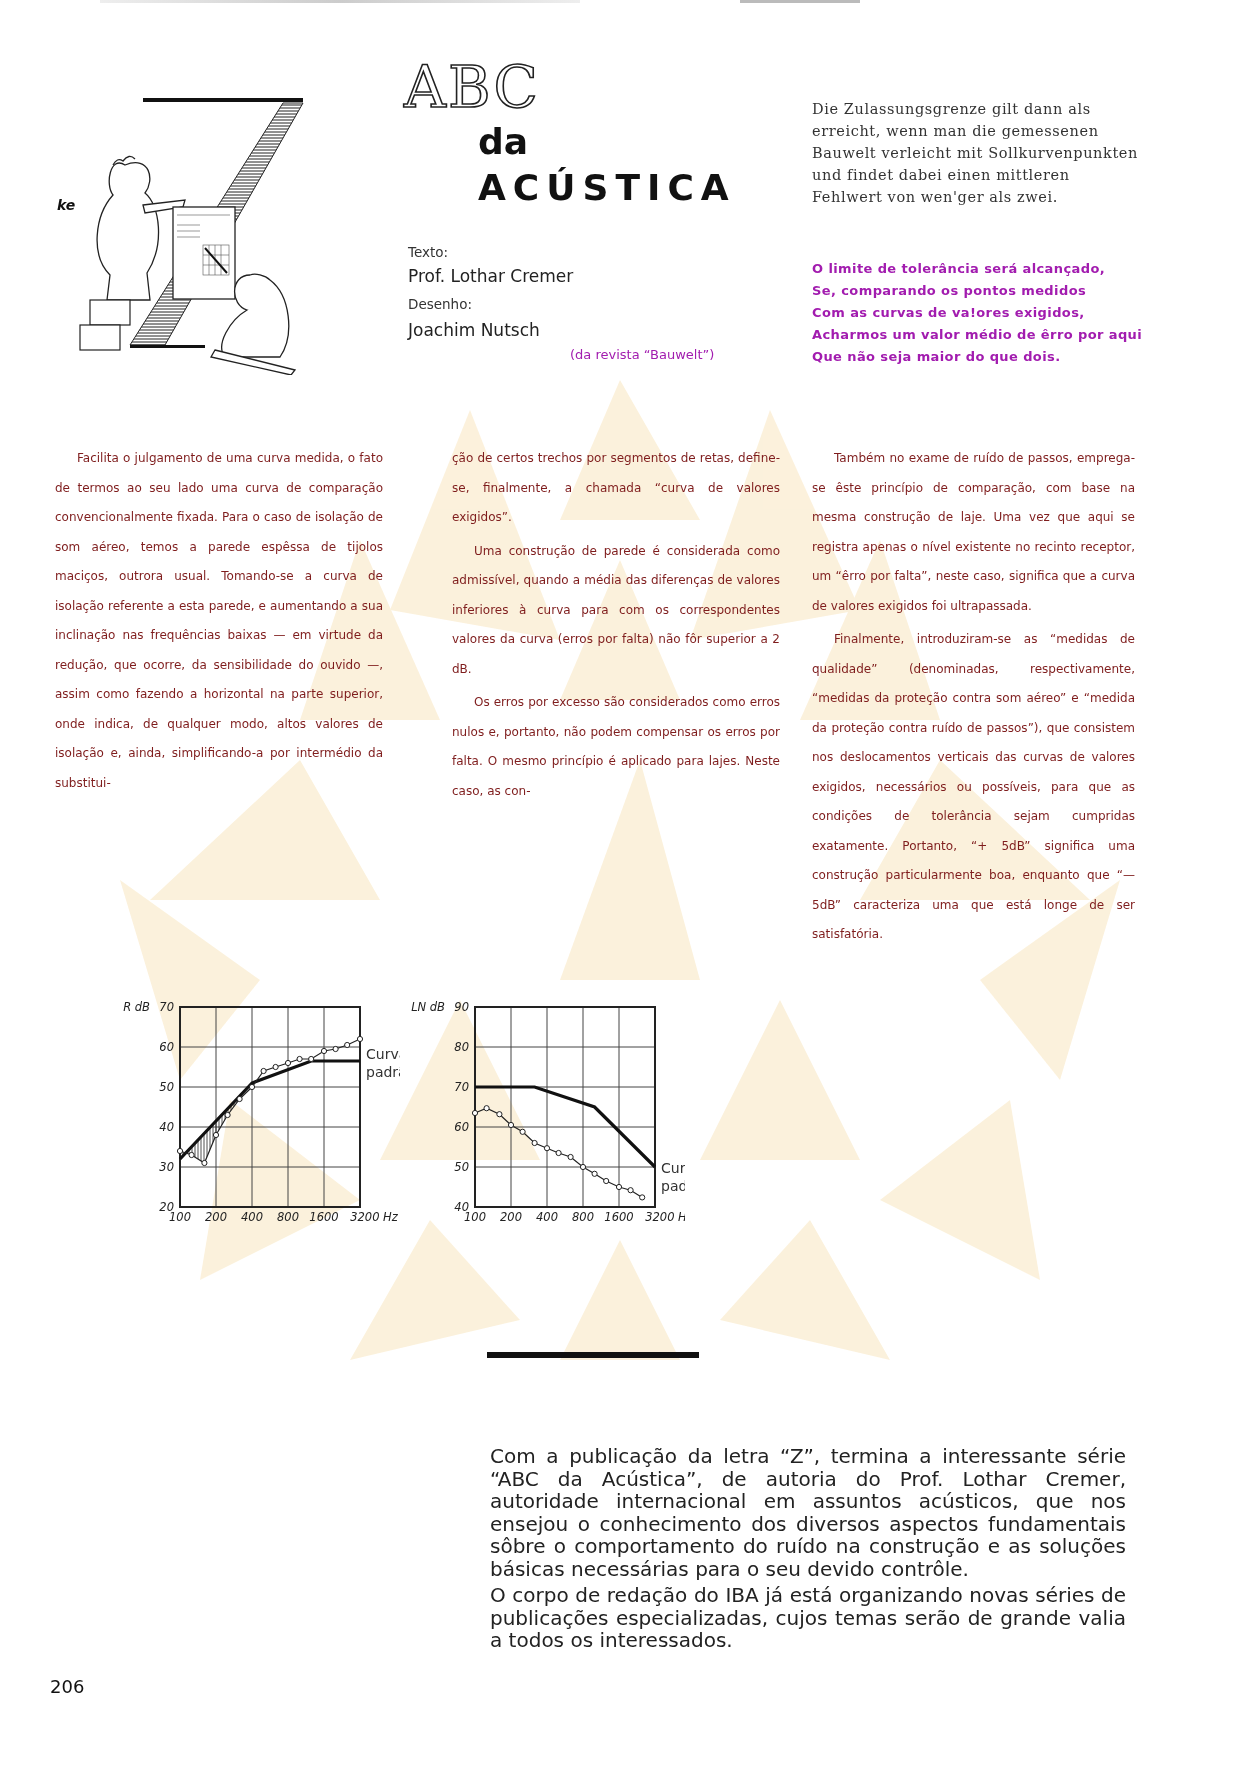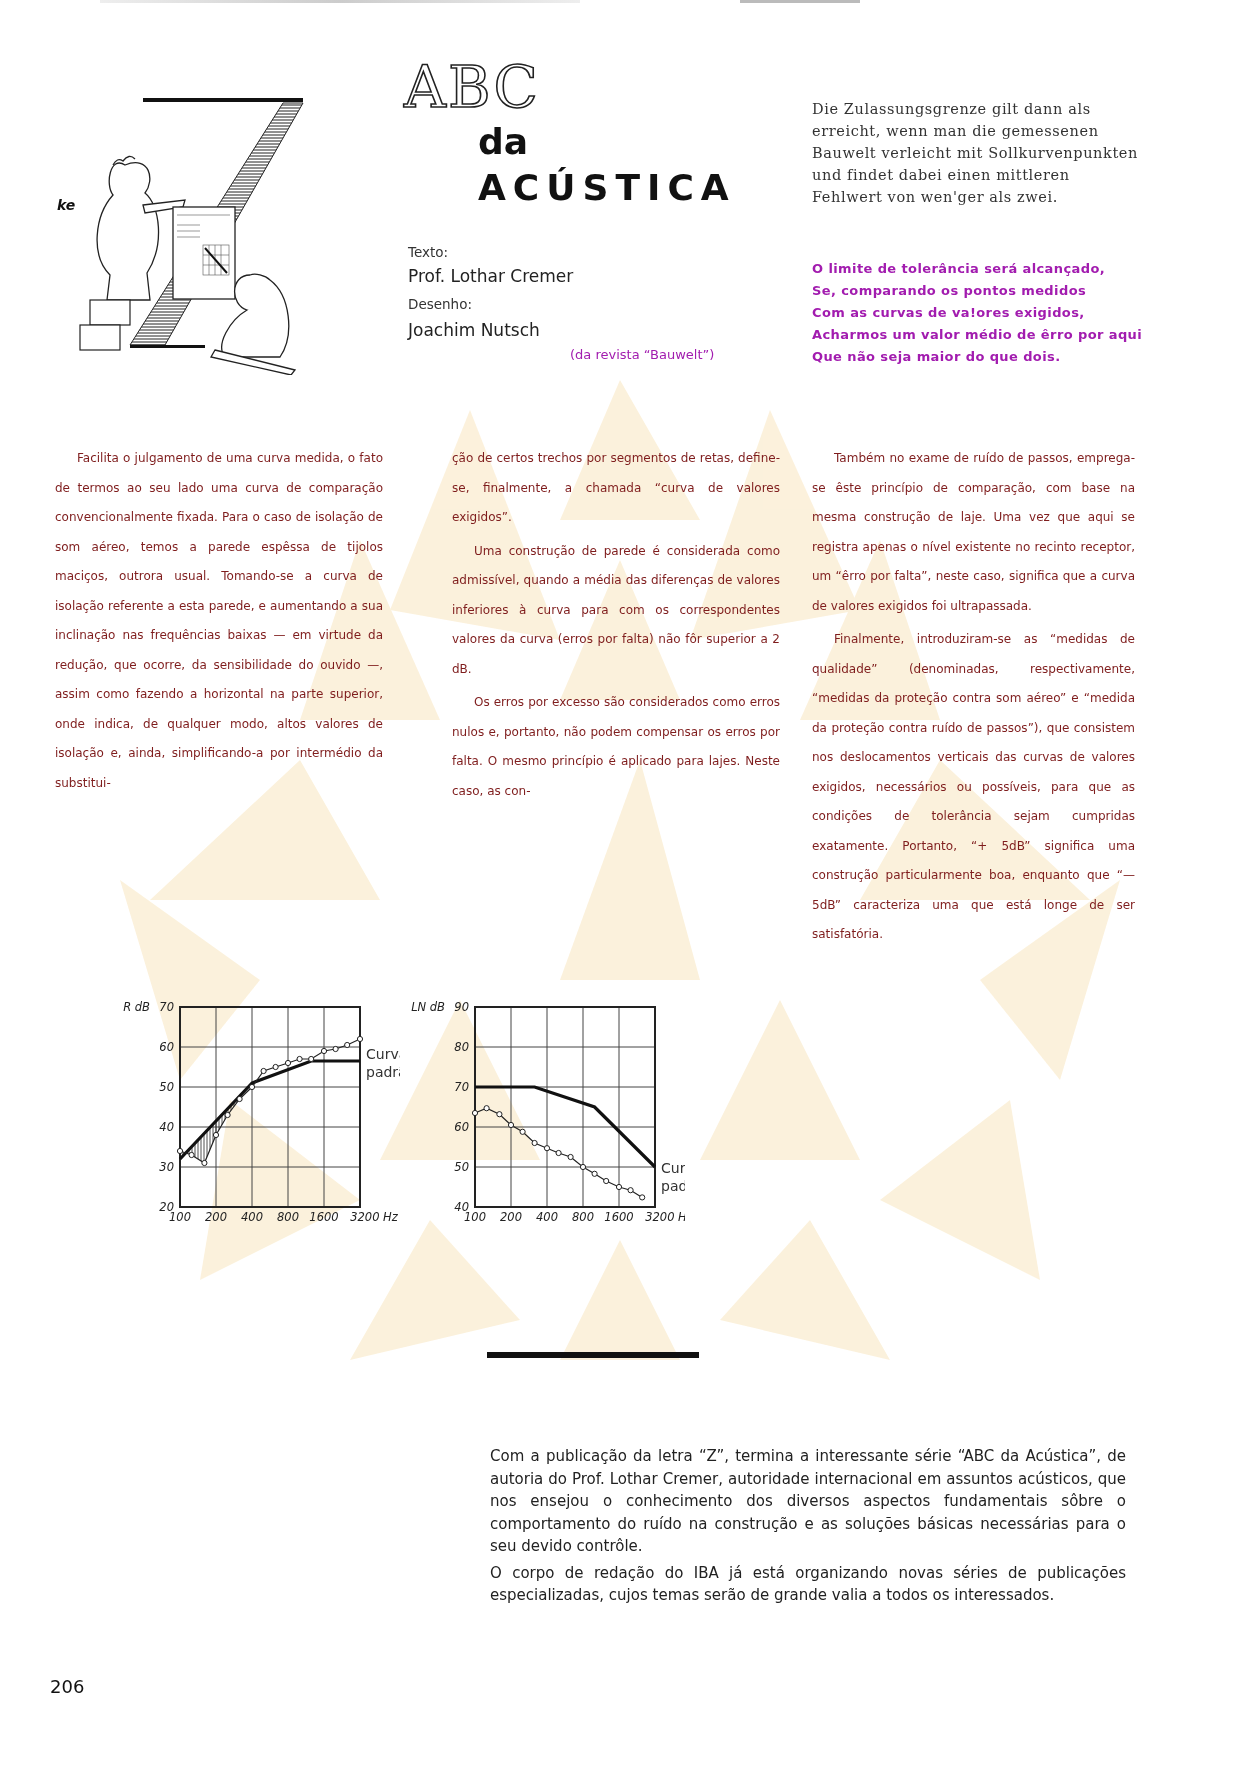--- a/index.html
+++ b/index.html
@@ -31,21 +31,21 @@
   #col2{left:452px;top:444px;}
   #col3{left:812px;top:444px;width:323px;}
   .col p + p{margin-top:4px;}
   
   svg text{font-family:"DejaVu Sans",sans-serif;}
   .tick{font-style:italic;font-size:11.5px;fill:#222;}
   .legend-label{font-size:14px;fill:#333;}
   
   #divider{left:487px;top:1352px;width:212px;height:6px;background:#111;}
   
-  #announcement{left:490px;top:1445px;width:636px;font-size:15px;line-height:22.5px;color:#222;text-align:justify;}
+  #announcement{left:490px;top:1445px;width:636px;font-size:20px;line-height:22.5px;color:#222;text-align:justify;}
   #announcement p{margin:0 0 4px 0;}
   #page-number{left:50px;top:1676px;font-size:18px;color:#111;}
   
   #illustration{left:55px;top:95px;width:250px;height:280px;}
   #top-scan-left{left:100px;top:0;width:480px;height:3px;background:linear-gradient(90deg,#eee,#ccc,#eee);}
   #top-scan-right{left:740px;top:0;width:120px;height:3px;background:#bbb;}
 </style>
 </head>
 <body>
 

